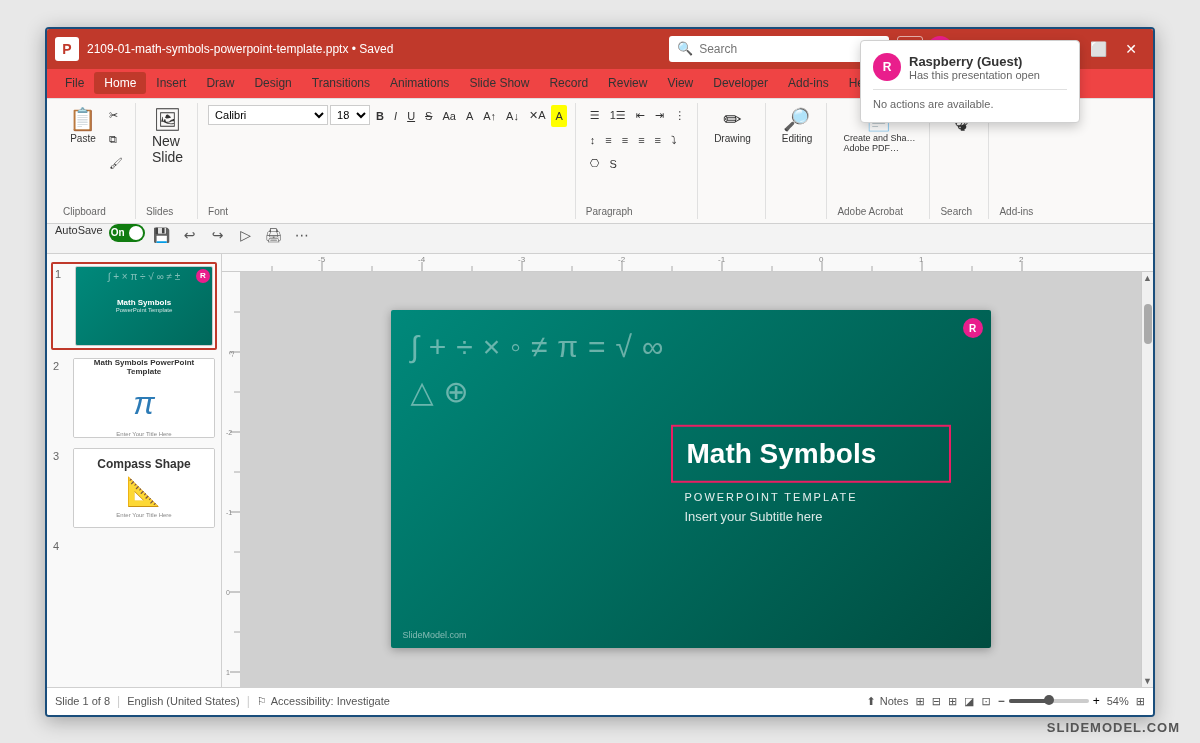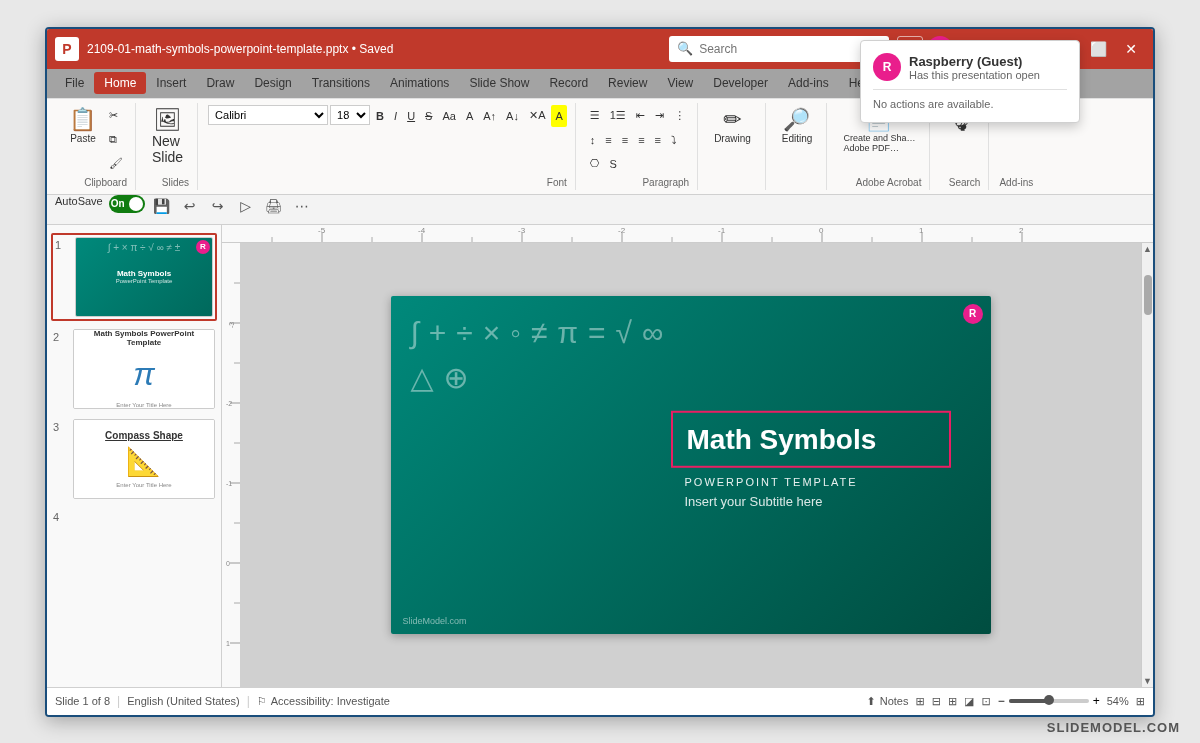--- a/index.html
+++ b/index.html
@@ -111,21 +111,21 @@
       border-radius: 3px;
       color: #fff;
       display: flex;
       align-items: center;
       justify-content: center;
       font-size: 14px;
       cursor: pointer;
     }
     
     .menu-bar {
-      background: #a3a3a3;
+      background: #ef4444;
       height: 30px;
       display: flex;
       align-items: center;
       padding: 0 8px;
       border-bottom: 1px solid #e0e0e0;
       flex-shrink: 0;
       text-align: center;
     }
     .menu-item {
       padding: 4px 10px;
@@ -164,22 +164,23 @@
     .ribbon-group:last-child { border-right: none; }
     .ribbon-group-content {
       display: flex;
       align-items: flex-start;
       gap: 2px;
       flex: 1;
     }
     .ribbon-group-label {
       font-size: 10px;
       color: #666;
-      text-align: right;
+      text-align: left;
       padding-top: 2px;
+      margin-top: 29px;
     }
     .ribbon-btn {
       display: flex;
       flex-direction: column;
       align-items: center;
       justify-content: center;
       padding: 4px 6px;
       cursor: pointer;
       border-radius: 3px;
       min-width: 40px;
@@ -871,21 +872,21 @@
             </div>
           </div>
         </div>
       </div>
 
       <div class="slide-thumb">
         <span class="slide-num">3</span>
         <div class="slide-img">
           <div class="slide-3-bg">
             <div style="display:flex;flex-direction:column;align-items:center;gap:4px;width:100%;padding:6px;">
-              <div style="font-size:10px;color:#333;font-weight:bold;text-decoration:underline;">Compass Shape</div>
+              <div style="font-size:12px;color:#333;font-weight:bold;">Compass Shape</div>
               <div style="font-size:28px;">📐</div>
               <div style="font-size:6px;color:#888;">Enter Your Title Here</div>
             </div>
           </div>
         </div>
       </div>
 
       <div class="slide-thumb">
         <span class="slide-num">4</span>
       </div>

